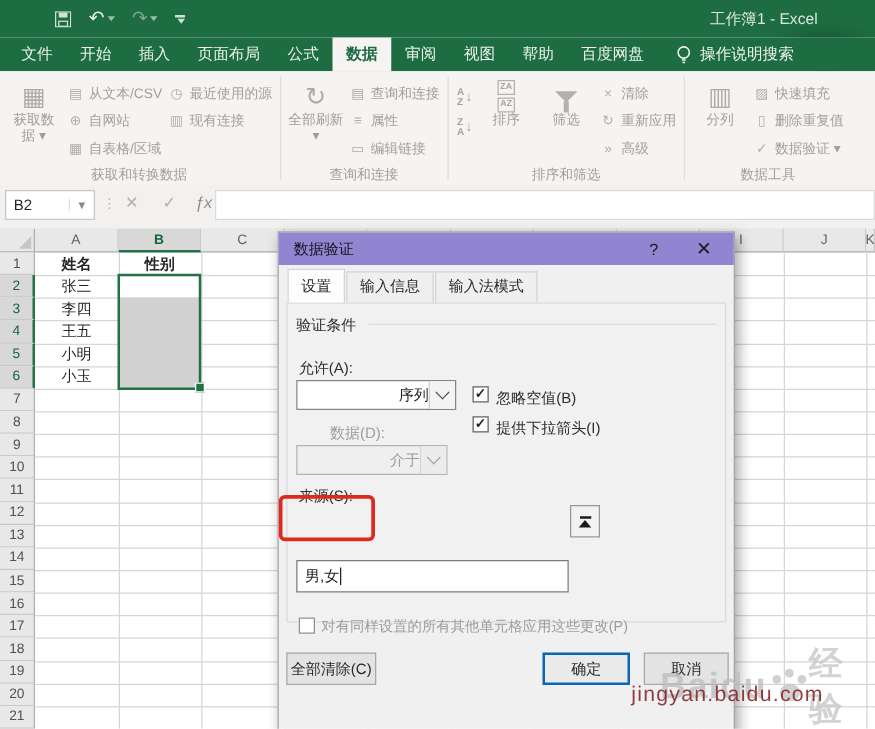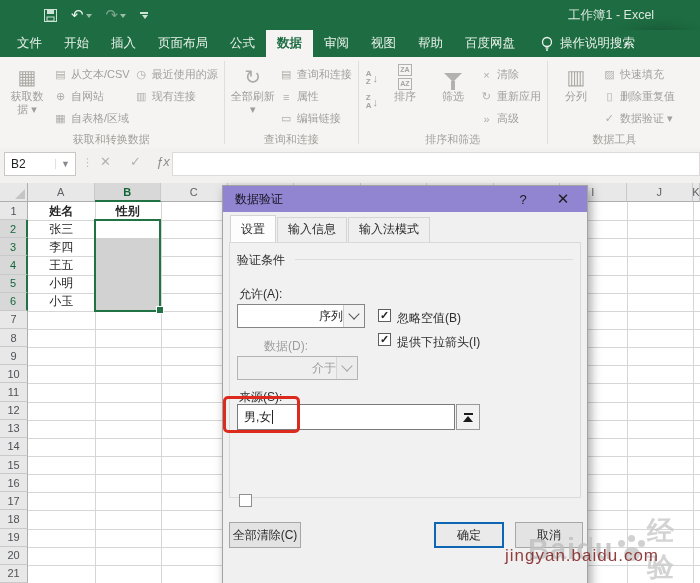--- a/index.html
+++ b/index.html
@@ -108,21 +108,21 @@
       background:#f3f3f3;border-left:1px solid #d0d0d0;}
   .combo .ca i{display:block;width:7px;height:7px;border-right:1.6px solid #555;border-bottom:1.6px solid #555;
       transform:rotate(45deg);margin-top:-4px;}
   .combo.dis{background:#efefef;border-color:#b3b3b3;color:#9d9d9d;}
   .combo.dis .ca{background:#ececec;border-left-color:#d6d6d6;}
   .combo.dis .ca i{border-color:#a5a5a5;}
   .chk{position:absolute;width:13px;height:13px;background:#fff;border:1px solid #5f5f5f;box-sizing:border-box;
       font-size:11px;line-height:11px;text-align:center;color:#20242b;font-weight:bold;}
   .chk.off{border-color:#8f8f8f;}
   .dinput{position:absolute;background:#fff;border:1px solid #7a7a7a;box-sizing:border-box;
-      font-size:12px;color:#1c1c1c;display:flex;align-items:center;padding-left:6px;}
+      font-size:12px;color:#1c1c1c;display:flex;align-items:center;padding-left:6px;margin-top:44px;}
   .caret{display:inline-block;width:1px;height:14px;background:#222;margin-left:1px;}
   .collapse{position:absolute;background:#f2f2f2;border:1px solid #989898;box-sizing:border-box;
       display:flex;flex-direction:column;align-items:center;justify-content:center;}
   .collapse .bar{width:9px;height:2px;background:#1b1b1b;margin-bottom:1px;}
   .collapse .tri{width:0;height:0;border-left:5px solid transparent;border-right:5px solid transparent;
       border-bottom:6px solid #1b1b1b;}
   .dbtn2{position:absolute;height:26px;background:#e3e3e3;border:1px solid #a7a7a7;box-sizing:border-box;
       font-size:12px;color:#2a2a2a;display:flex;align-items:center;justify-content:center;}
   .dbtn2.primary{border:2px solid #0d66b4;background:#eaeaea;}
 
@@ -448,20 +448,21 @@
   <div class="dinput" style="left:14px;top:218px;width:218px;height:26px;">
     <span>男,女</span>
       <span class="caret"></span>
   </div>
   <div class="collapse" style="left:233px;top:218px;width:24px;height:26px;">
     <span class="bar"></span>
     <span class="tri"></span>
   </div>
 
   <div class="chk off" style="left:16px;top:308px;"></div>
+  <div class="dlabel dis" style="left:34px;top:308px;font-size:11.5px;">对有同样设置的所有其他单元格应用这些更改(P)</div>
 
   <div class="dbtn2" style="left:6px;top:336px;width:72px;">全部清除(C)</div>
   <div class="dbtn2 primary" style="left:211px;top:336px;width:70px;">确定</div>
   <div class="dbtn2" style="left:292px;top:336px;width:68px;">取消</div>
 </div>
 
 <div class="abs redbox"></div>
 <div class="abs wm wm-row">
   <span class="wm-brand">Baidu</span>
   <span class="paw">

